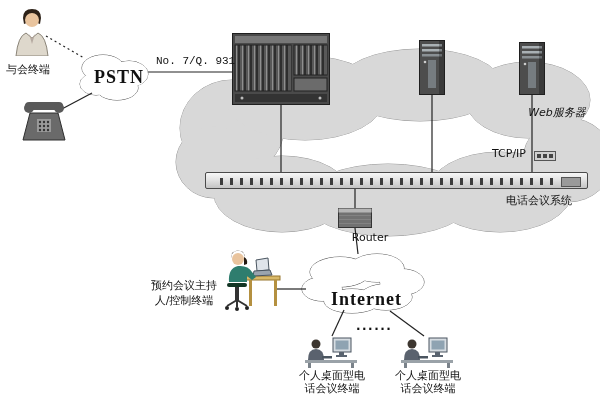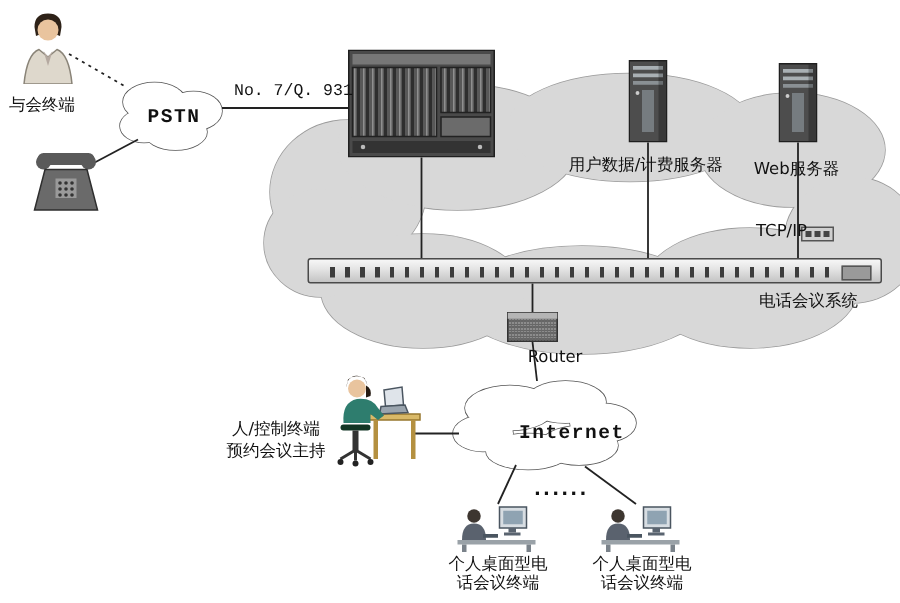--- a/index.html
+++ b/index.html
@@ -6,21 +6,21 @@
   .canvas{
     position:relative;width:600px;height:402px;background:#ffffff;overflow:hidden;
     font-family:"DejaVu Sans","Liberation Sans",sans-serif;color:#000;
   }
   .wires{position:absolute;left:0;top:0;}
   .icon{position:absolute;}
   .label{position:absolute;font-size:11px;line-height:13px;white-space:nowrap;color:#111;}
   .label.multi{line-height:15px;}
   .label.multi span{display:block;}
   .center{text-align:center;}
-  .cloudtext{font-family:Liberation Mono, monospace;font-size:13px;font-weight:bold;letter-spacing:1px;}
+  .cloudtext{font-family:Liberation Serif, serif;font-size:18px;font-weight:bold;letter-spacing:1px;}
   .switch{
     position:absolute;left:205px;top:172px;width:383px;height:17px;box-sizing:border-box;
     background:linear-gradient(180deg,#f7f7f7 0%,#e3e3e3 45%,#c4c4c4 100%);
     border:1px solid #4a4a4a;border-radius:2px;
   }
   .switch .ports{
     position:absolute;left:14px;top:5px;right:34px;height:7px;
     background:repeating-linear-gradient(90deg,#3d3d3d 0 3px,rgba(0,0,0,0) 3px 10px);
   }
   .switch .uplink{
@@ -258,32 +258,31 @@
       <rect x="32" y="21" width="11" height="2" fill="#5a6470"></rect>
       <circle cx="12" cy="10" r="4.5" fill="#3d3630"></circle>
       <path d="M4 26 q0 -11 8 -11 q8 0 8 11 Z" fill="#5a626e"></path>
       <rect x="18" y="22" width="10" height="2.5" fill="#4a5560"></rect>
     </svg>
   </div>
 
   <div class="label" style="left:6px;top:63px;">与会终端</div>
   <div class="label cloudtext center" style="left:94px;top:71px;width:44px;">PSTN</div>
   <div class="label" style="left:156px;top:55px;font-family:Liberation Mono, monospace;">No. 7/Q. 931</div>
-  <div class="label center" style="left:363px;top:103px;width:135px;">用户数据/计费服务器</div>
-  <div class="label center" style="left:495px;top:106px;width:72px;">Web服务器</div>
-  <div class="label" style="left:504px;top:147px;text-align:right;">TCP/IP</div>
+  <div class="label center" style="left:521px;top:106px;width:72px;font-style:italic;">Web服务器</div>
+  <div class="label" style="left:492px;top:147px;text-align:right;">TCP/IP</div>
   <div class="label" style="left:506px;top:194px;">电话会议系统</div>
   <div class="label center" style="left:344px;top:231px;width:52px;">Router</div>
 
   <div class="label multi center" style="left:146px;top:278px;width:76px;">
+    <span>预约会议主持</span>
     <span>人/控制终端</span>
-    <span>预约会议主持</span>
-  </div>
-
-  <div class="label cloudtext center" style="left:331px;top:282px;width:68px;margin-left:15px;">Internet</div>
+  </div>
+
+  <div class="label cloudtext center" style="left:331px;top:293px;width:68px;">Internet</div>
 
   <div class="label dots" style="left:356px;top:320px;">......</div>
 
   <div class="label multi center" style="left:293px;top:369px;width:78px;line-height:13px;">
     <span>个人桌面型电</span>
     <span>话会议终端</span>
   </div>
 
   <div class="label multi center" style="left:389px;top:369px;width:78px;line-height:13px;">
     <span>个人桌面型电</span>

